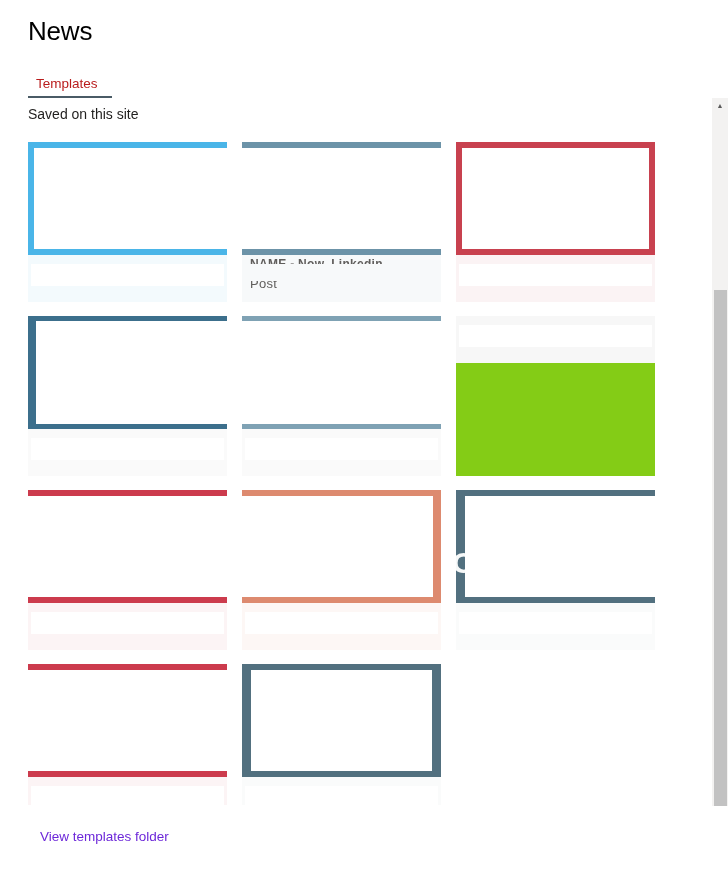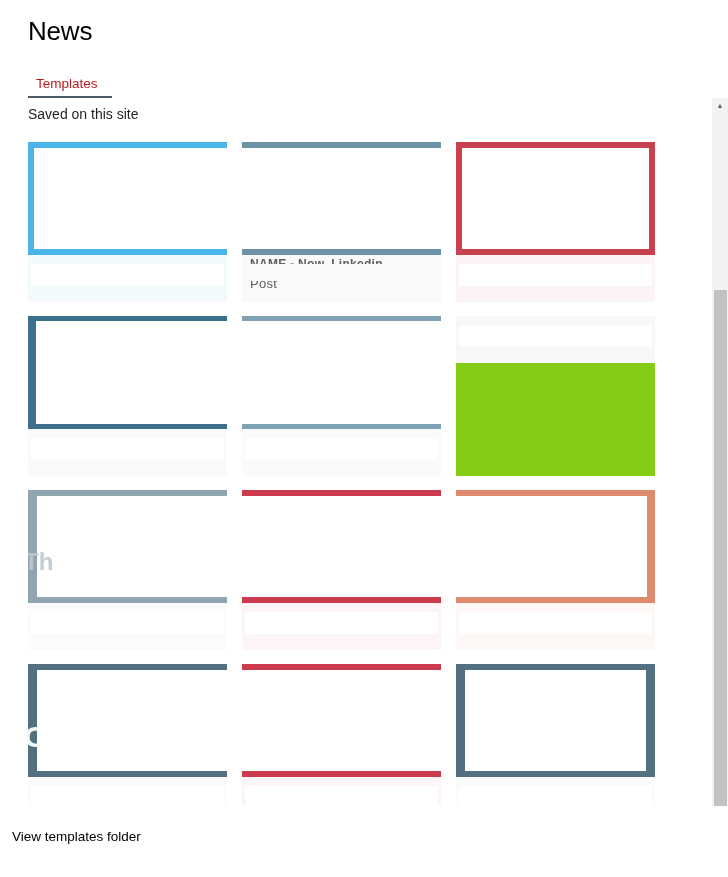--- a/index.html
+++ b/index.html
@@ -205,24 +205,24 @@
     width: 13px;
     top: 177px;
     height: 516px;
     background: #c2c2c2;
     cursor: pointer;
   }
 
   
   .footer-link {
     position: absolute;
-    left: 12px;
+    left: 40px;
     top: 827px;
     font-size: 13.5px;
-    color: #000000;
+    color: #6d28d9;
     text-decoration: none;
     cursor: pointer;
     line-height: 20px;
   }
 </style>
 </head>
 <body>
 
 <div class="page">
 
@@ -286,31 +286,20 @@
             <div class="thumb-hole" style="inset: 5px 0px;"></div>
           </div>
           <div class="card-foot">
             <div class="foot-band" style="background: rgb(250, 250, 250);"></div>
             <div class="foot-hole"></div>
           </div>
         </div>
         <div class="card">
           <div class="card-foot">
             <div class="foot-band" style="background: rgb(247, 247, 247);"></div>
-            <div class="foot-hole"></div>
-          </div>
-        </div>
-        <div class="card">
-          <div class="thumb">
-            <div class="thumb-frame" style="background: rgb(143, 165, 176);"></div>
-            <div class="thumb-hole" style="inset: 6px 0px 6px 9px;"></div>
-            <div class="ghost" style="left: -4px; top: 58px; font-size: 24px; color: rgba(190, 200, 206, 0.9);">Th</div>
-          </div>
-          <div class="card-foot">
-            <div class="foot-band" style="background: rgb(251, 251, 251);"></div>
             <div class="foot-hole"></div>
           </div>
         </div>
         <div class="card">
           <div class="thumb">
             <div class="thumb-frame" style="background: rgb(204, 59, 77);"></div>
             <div class="thumb-hole" style="inset: 6px 0px;"></div>
           </div>
           <div class="card-foot">
             <div class="foot-band" style="background: rgb(252, 244, 245);"></div>

